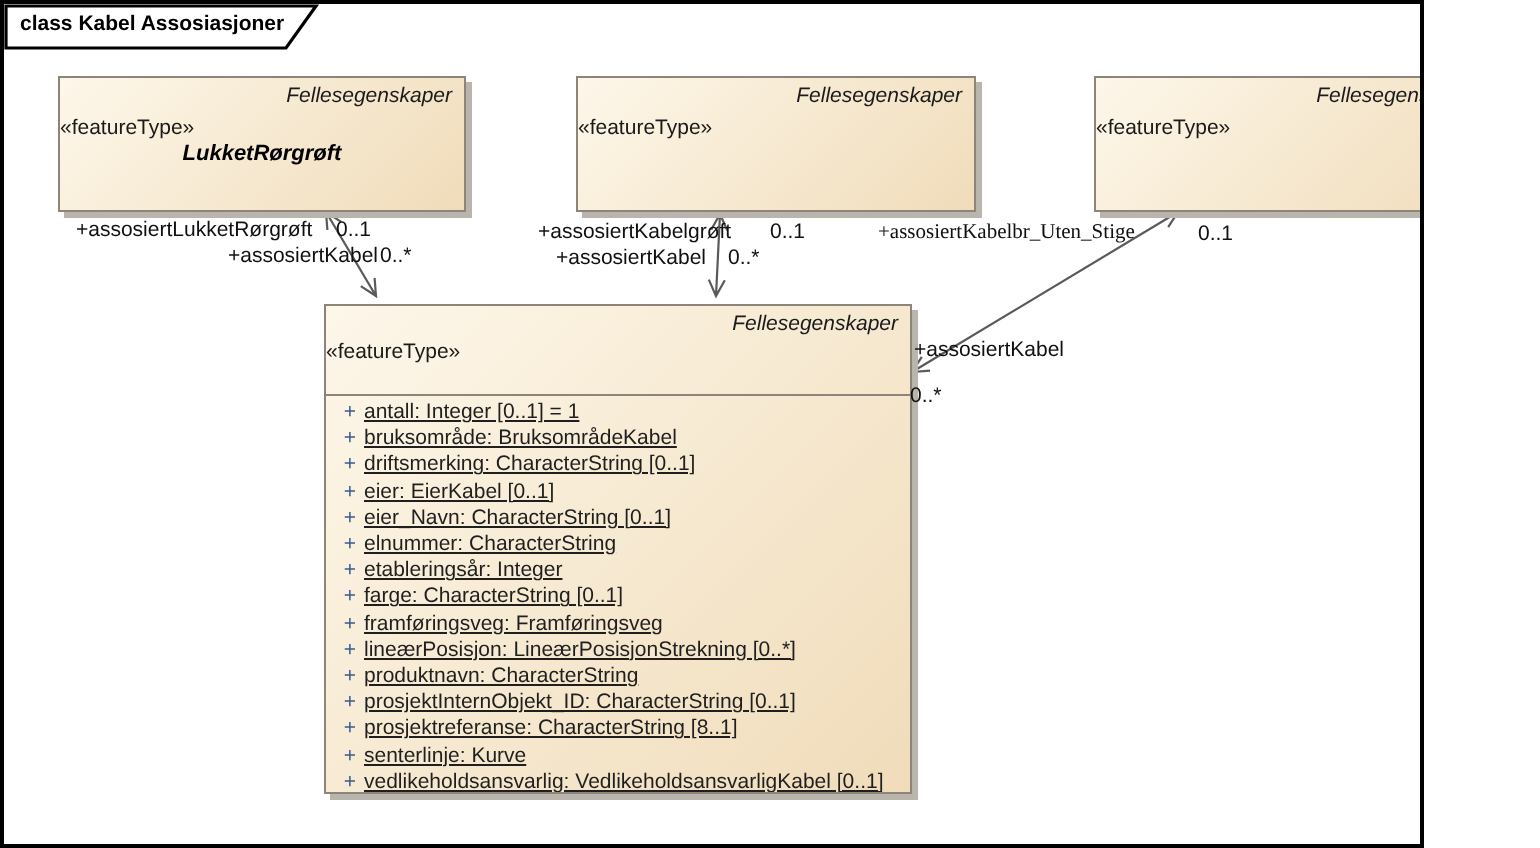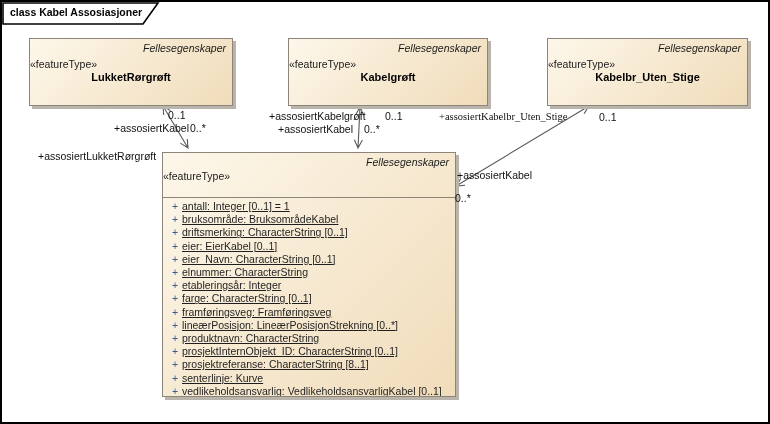--- a/index.html
+++ b/index.html
@@ -1,18 +1,18 @@
 <!DOCTYPE html>
 <html><head>
 <meta charset="utf-8">
 <style>
   html, body { margin: 0; padding: 0; background: #ffffff; }
   #frame {
     position: relative;
-    width: 770px;
+    width: 712px;
     height: 424px;
     box-sizing: border-box;
     border: 2px solid #000000;
     background: #ffffff;
     font-family: "Liberation Sans", sans-serif;
     overflow: hidden;
   }
   #edge-svg {
     position: absolute;
     left: 0; top: 0;
@@ -50,20 +50,21 @@
     margin-top: 19px;
     white-space: nowrap;
   }
   .cname {
     text-align: center;
     font-size: 11px;
     font-weight: bold;
     color: #000;
     margin-top: 1px;
     white-space: nowrap;
+    font-style: italic;
   }
   #class-kabel .stereo { margin-top: 17px; }
   .attr-section {
     position: absolute;
     left: 0; right: 0;
     top: 44px; bottom: 0;
     border-top: 1px solid #8d8579;
     padding-top: 2px;
     overflow: hidden;
   }
@@ -107,27 +108,25 @@
 
   <div class="uml-class" id="class-lukketrorgroft" style="left:27px; top:36px; width:204px; height:68px;">
     <div class="meta">Fellesegenskaper</div>
     <div class="stereo">«featureType»</div>
     <div class="cname">LukketRørgrøft</div>
   </div>
 
   <div class="uml-class" id="class-kabelgroft" style="left:286px; top:36px; width:200px; height:68px;">
     <div class="meta">Fellesegenskaper</div>
     <div class="stereo">«featureType»</div>
-    <div class="cname">Kabelgrøft</div>
   </div>
 
   <div class="uml-class" id="class-kabelbr" style="left:545px; top:36px; width:201px; height:68px;">
     <div class="meta">Fellesegenskaper</div>
     <div class="stereo">«featureType»</div>
-    <div class="cname">Kabelbr_Uten_Stige</div>
   </div>
 
   <div class="uml-class" id="class-kabel" style="left:160px; top:150px; width:294px; height:245px;">
     <div class="meta">Fellesegenskaper</div>
     <div class="stereo">«featureType»</div>
     <div class="attr-section">
       <div class="attr-row">
           <span class="vis">+</span>
           <span class="atext">antall: Integer [0..1] = 1</span>
         </div>
@@ -183,21 +182,21 @@
           <span class="vis">+</span>
           <span class="atext">senterlinje: Kurve</span>
         </div>
       <div class="attr-row">
           <span class="vis">+</span>
           <span class="atext">vedlikeholdsansvarlig: VedlikeholdsansvarligKabel [0..1]</span>
         </div>
     </div>
   </div>
 
-  <div class="edge-label" style="left:36px;  top:107px;margin-top:41px;">+assosiertLukketRørgrøft</div>
+  <div class="edge-label" style="left:36px;  top:107px;">+assosiertLukketRørgrøft</div>
   <div class="edge-label" style="left:166px; top:107px;">0..1</div>
   <div class="edge-label" style="left:112px; top:120px;">+assosiertKabel</div>
   <div class="edge-label" style="left:188px; top:120px;">0..*</div>
 
   <div class="edge-label" style="left:267px; top:108px;">+assosiertKabelgrøft</div>
   <div class="edge-label" style="left:383px; top:108px;">0..1</div>
   <div class="edge-label" style="left:276px; top:121px;">+assosiertKabel</div>
   <div class="edge-label" style="left:362px; top:121px;">0..*</div>
 
   <div class="edge-label" style="left:437px; top:109px;font-family:Liberation Serif, serif;">+assosiertKabelbr_Uten_Stige</div>

